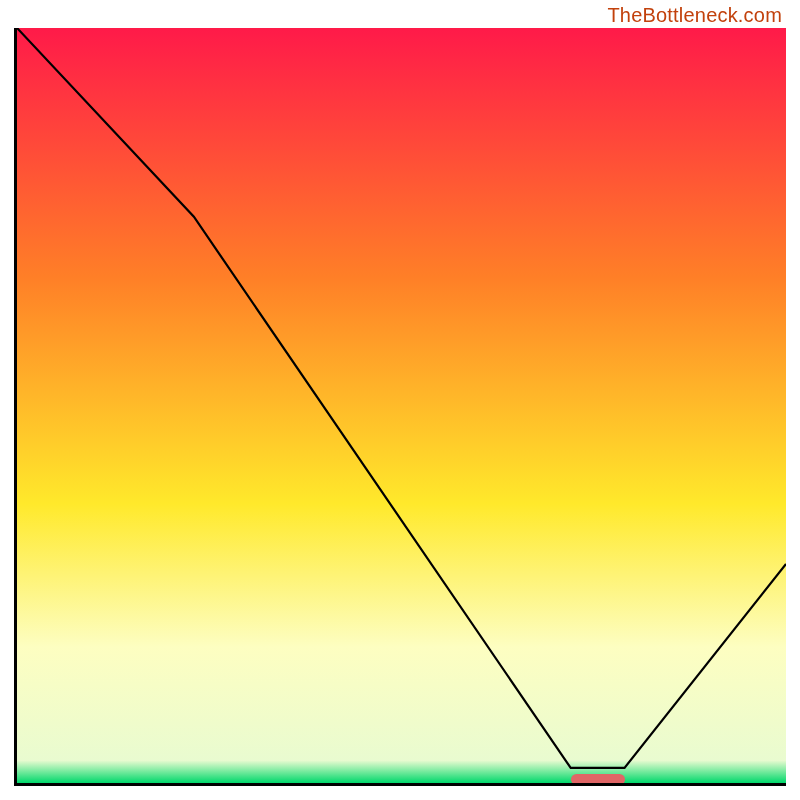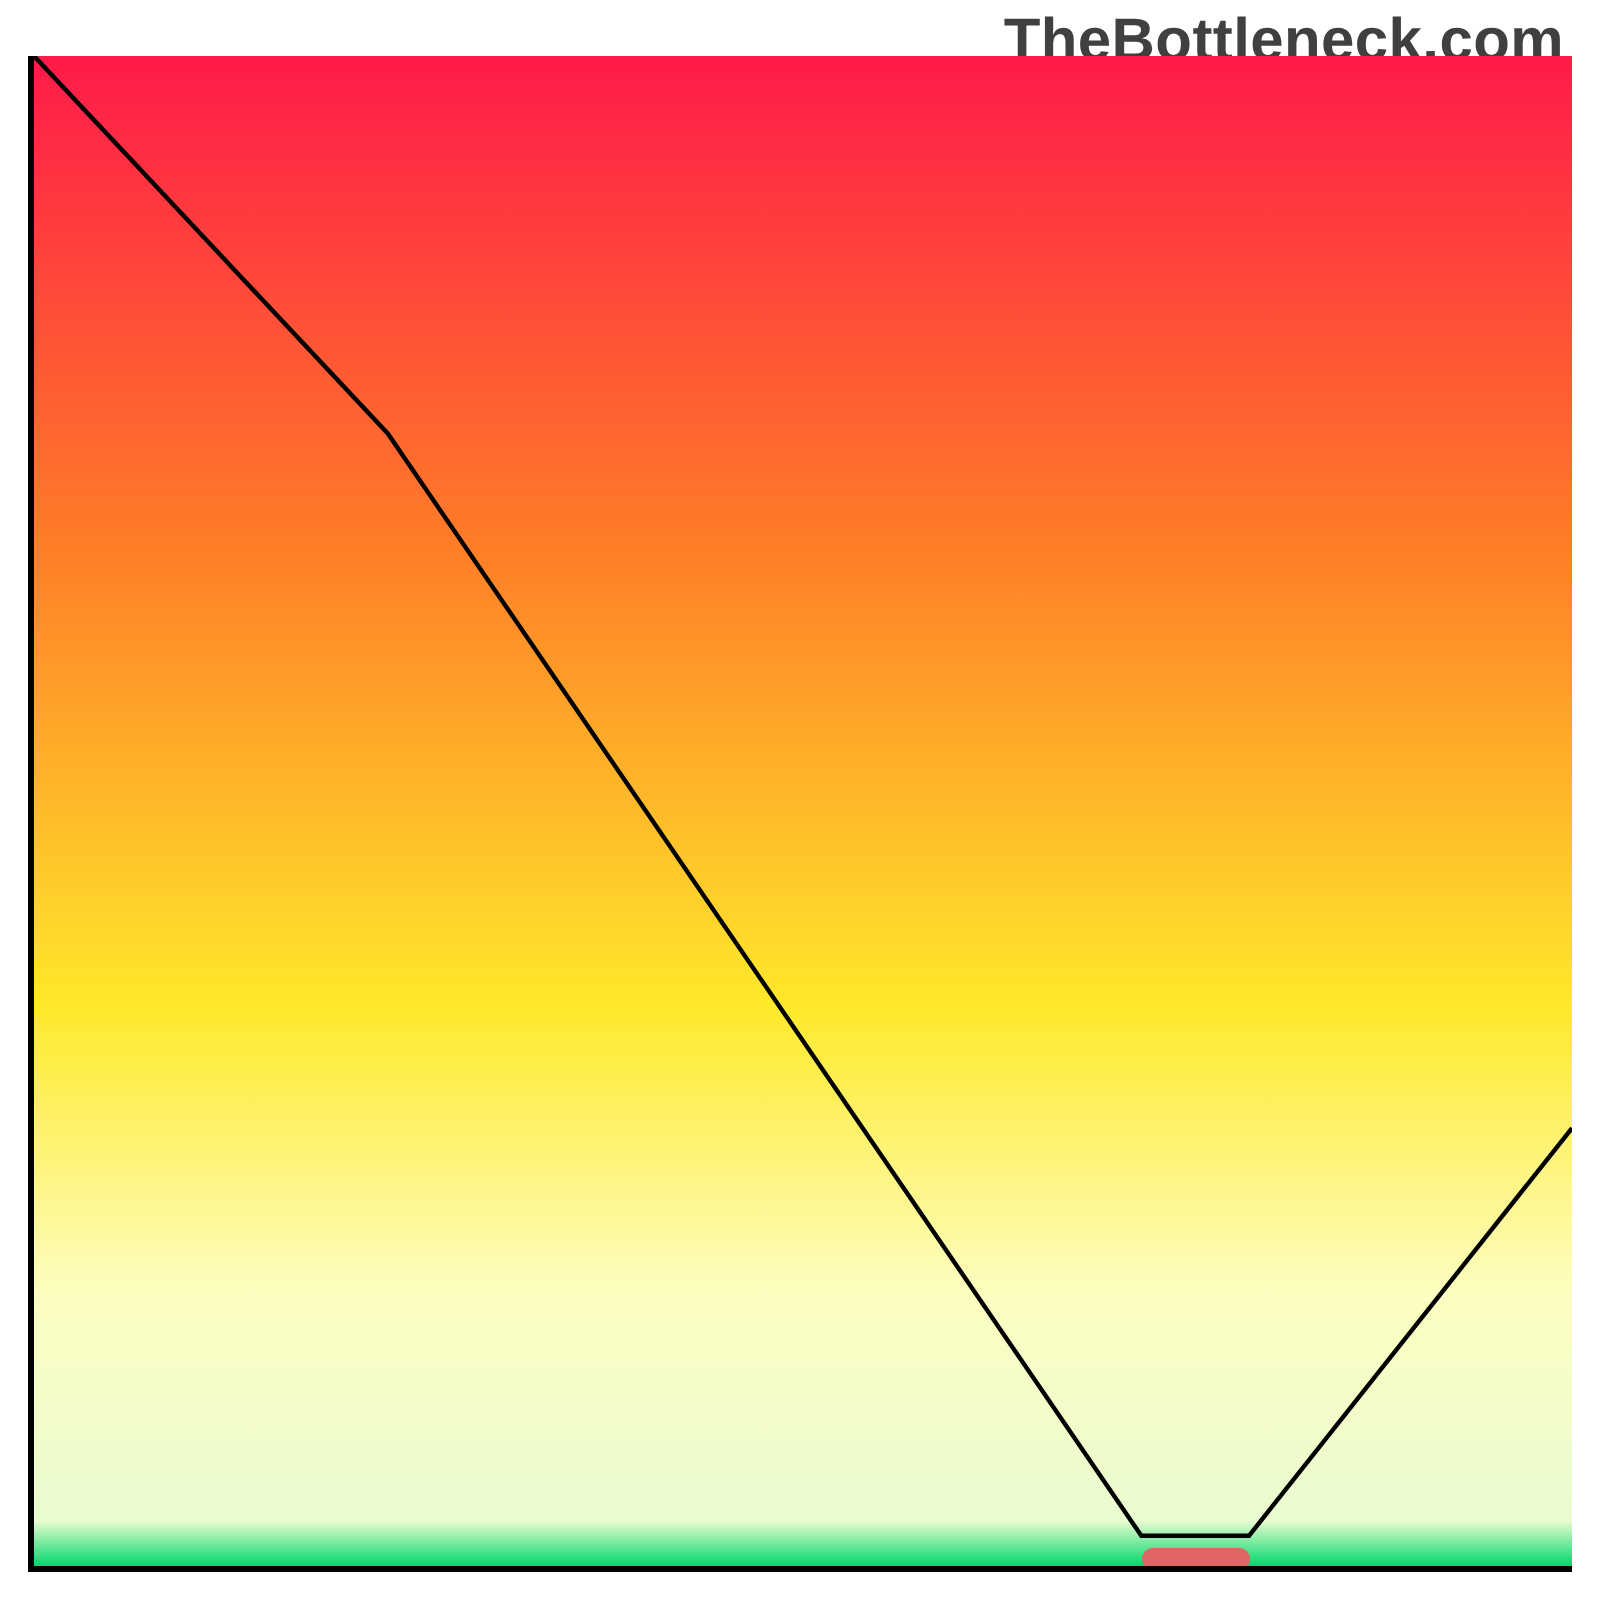--- a/index.html
+++ b/index.html
@@ -8,23 +8,23 @@
     width: 800px;
     height: 800px;
     background: #ffffff;
     font-family: Arial, Helvetica, sans-serif;
     position: relative;
   }
   .watermark {
     position: absolute;
     top: 4px;
     right: 18px;
-    color: #404040;
-    font-size: 30px;
-    font-weight: 700;
+    color: #c2410c;
+    font-size: 20px;
+    font-weight: 400;
     letter-spacing: 0.2px;
   }
   .plot-wrap {
     position: absolute;
     left: 14px;
     top: 28px;
     width: 772px;
     height: 758px;
   }
   .plot-area {

